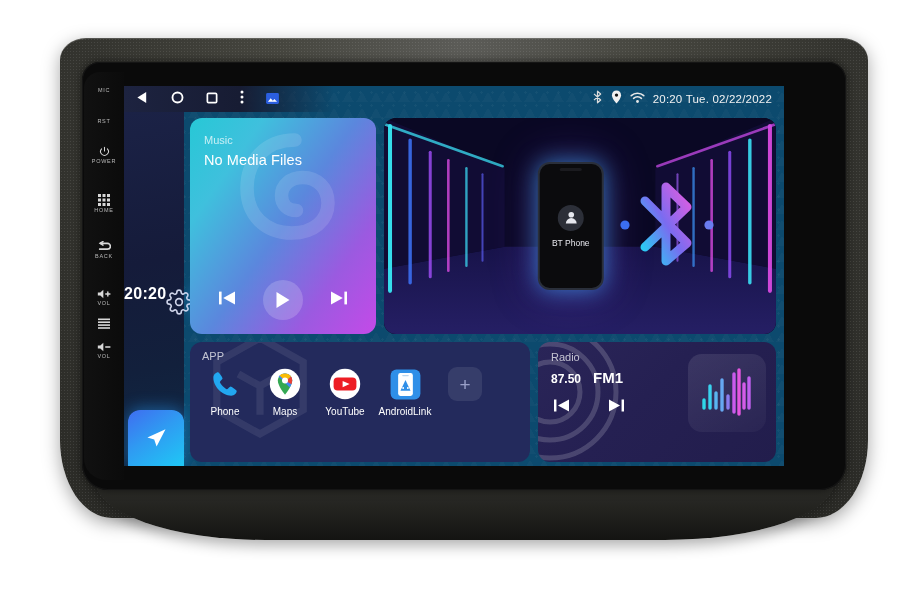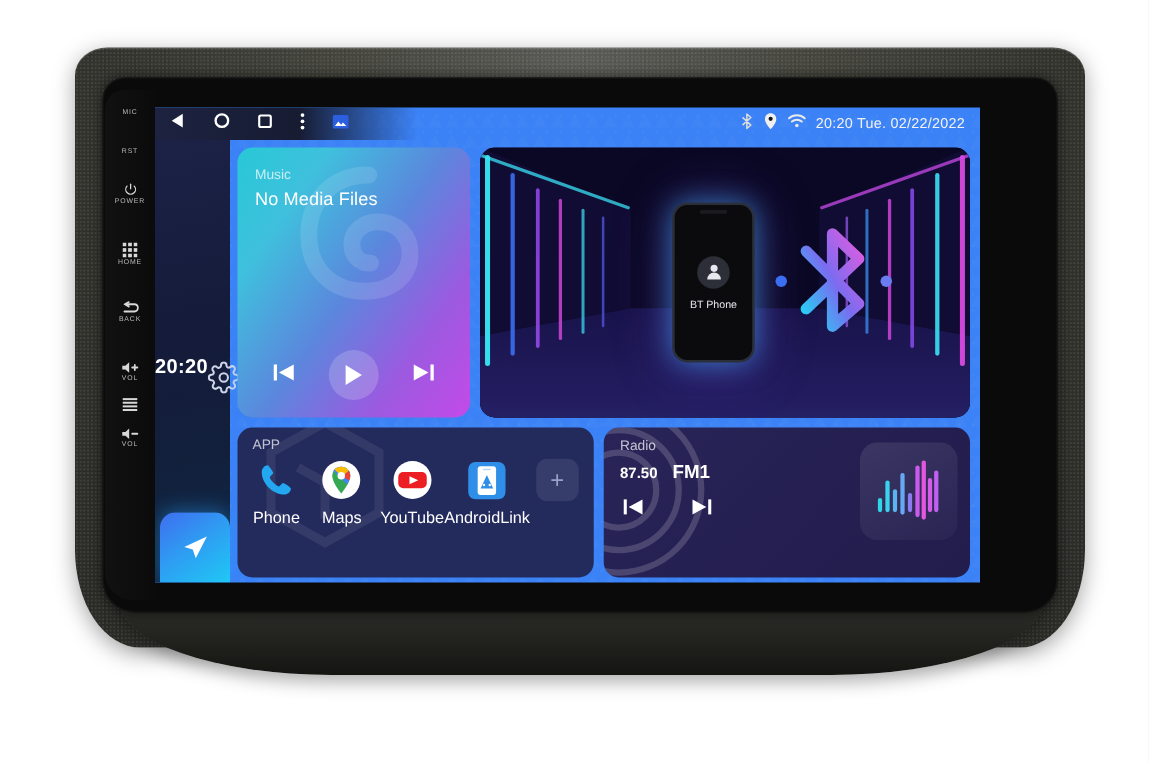--- a/index.html
+++ b/index.html
@@ -43,21 +43,21 @@
     border-radius:16px 0 0 22px; background:linear-gradient(90deg,#111 0%,#0b0b0b 100%);
     display:flex; flex-direction:column; align-items:center; color:#cfcfcf; z-index:6;
   }
   .kbtn{ width:100%; display:flex; flex-direction:column; align-items:center; justify-content:center; }
   .klabel{ font-size:5.5px; letter-spacing:.7px; color:#b9b9b9; margin-top:1px; }
   .kglyph{ color:#d8d8d8; line-height:1; display:flex; align-items:center; justify-content:center; }
 
   
   .screen{
     position:absolute; left:124px; top:86px; width:660px; height:380px;
-    background:#3b82f6; overflow:hidden; z-index:5;
+    background:#0c4a6e; overflow:hidden; z-index:5;
   }
   .screen:before{ 
     content:""; position:absolute; inset:0; z-index:0;
     background-image:
       radial-gradient(circle at 50% 50%, rgba(255,255,255,.045) 1px, transparent 1.4px);
     background-size:11px 13px; opacity:.85;
   }
   .screen:after{
     content:""; position:absolute; inset:0; z-index:0; pointer-events:none;
     background-image:
@@ -138,28 +138,28 @@
     border:2px solid #2a2f3a;
     box-shadow:0 0 22px rgba(60,180,255,.6), 0 0 46px rgba(140,80,240,.35);
     display:flex; flex-direction:column; align-items:center; justify-content:center; gap:7px;
   }
   .notch{ position:absolute; top:4px; left:50%; transform:translateX(-50%); width:22px; height:3px; border-radius:2px; background:#1b1b1f; }
   .avatar{ width:26px; height:26px; border-radius:50%; background:#2c2f38; display:flex; align-items:center; justify-content:center; }
   .phonelabel{ font-size:8.5px; color:#e8e8ee; }
 
   
   .appcard{
-    width:285px; border-radius:12px; background:#232a5c; position:relative; overflow:hidden;
+    width:340px; border-radius:12px; background:#232a5c; position:relative; overflow:hidden;
     padding:8px 10px 6px 12px;
   }
   .appcard .bgg{ position:absolute; left:10px; top:-16px; width:120px; height:120px; opacity:.08; }
   .applist{ display:flex; gap:14px; margin-top:5px; position:relative; z-index:2; }
   .appitem{ width:46px; display:flex; flex-direction:column; align-items:center; gap:5px; }
   .appicon{ width:34px; height:34px; display:flex; align-items:center; justify-content:center; }
-  .appname{ font-size:13px; color:#fff; white-space:nowrap; }
+  .appname{ font-size:10px; color:#fff; white-space:nowrap; }
   .addtile{
     width:34px; height:34px; border-radius:9px; background:rgba(255,255,255,.09);
     display:flex; align-items:center; justify-content:center; color:#9aa0c8; font-size:19px; line-height:1;
   }
 
   
   .radiocard{
     flex:1; border-radius:12px; position:relative; overflow:hidden;
     background:linear-gradient(135deg,#2a2558 0%, #252052 45%, #221d4c 100%);
     padding:9px 10px 8px 13px; color:#fff;

